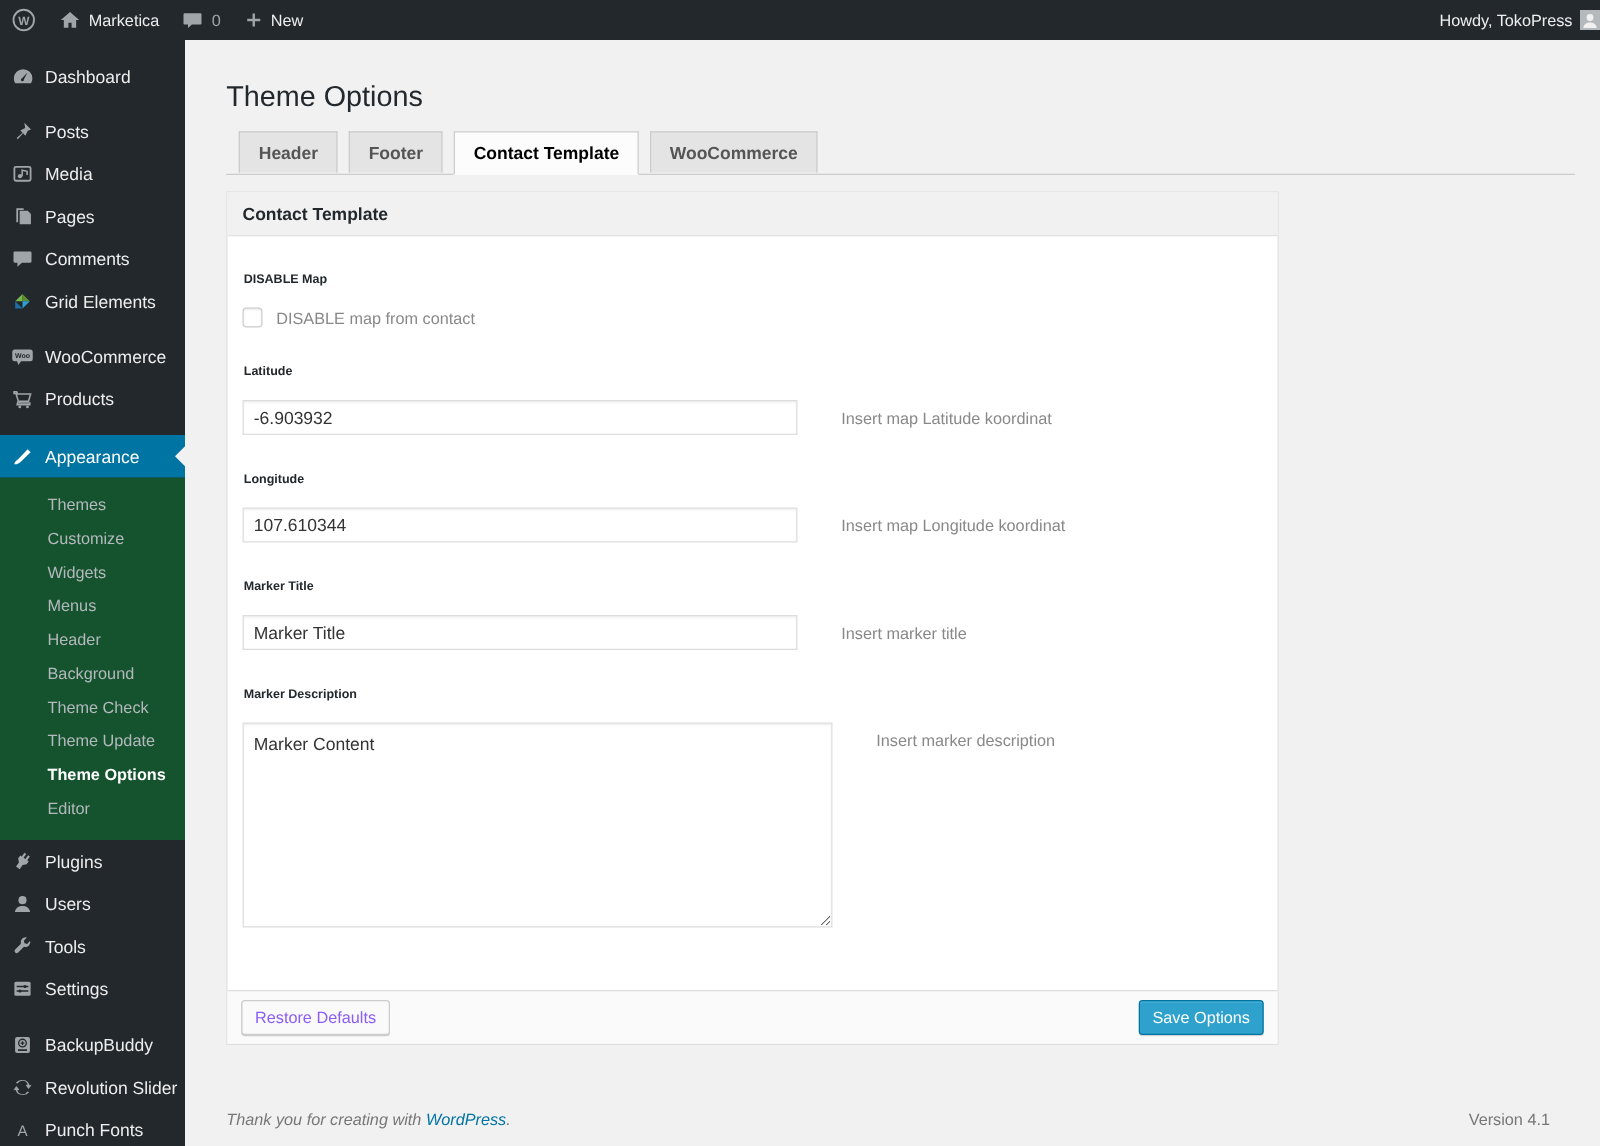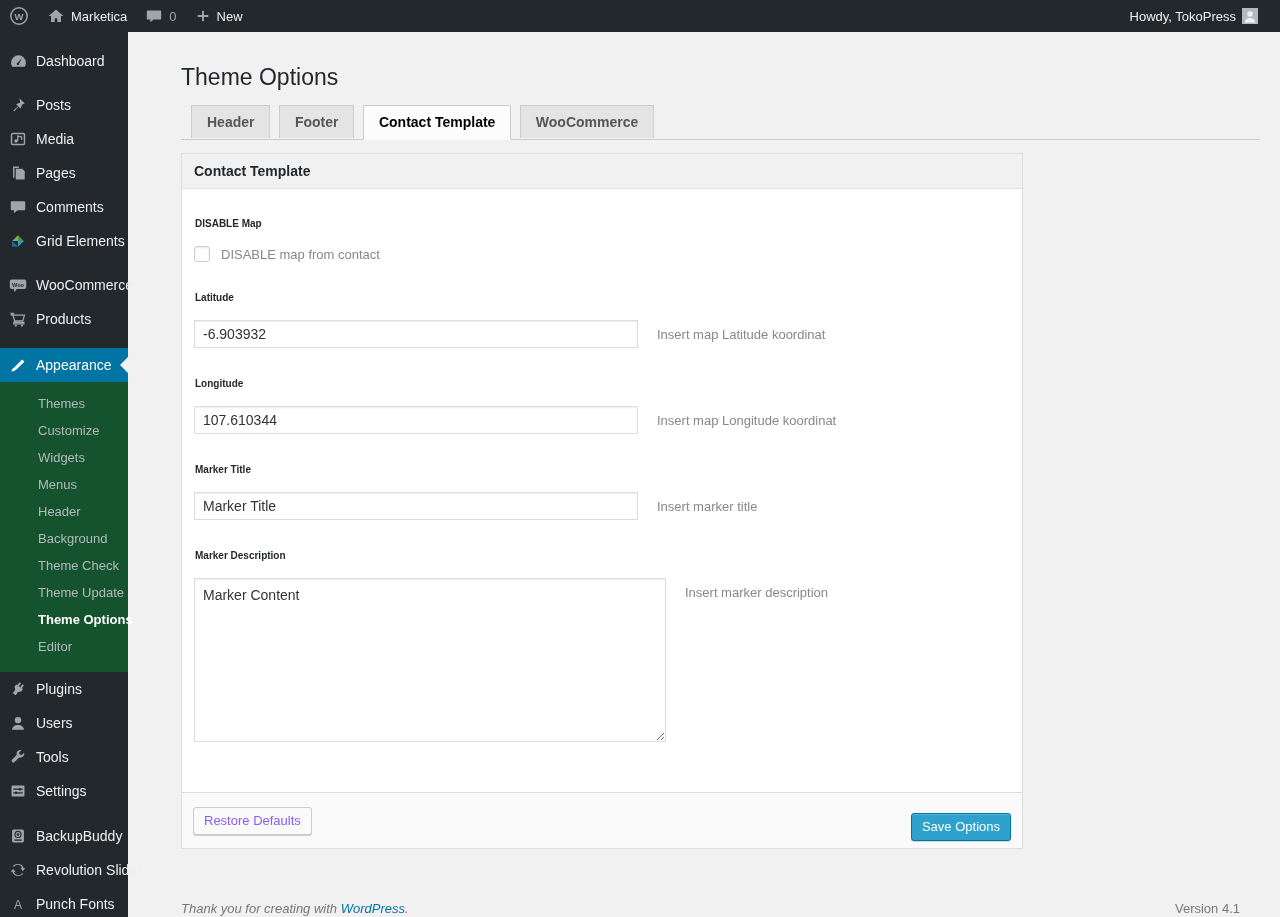--- a/index.html
+++ b/index.html
@@ -15,26 +15,26 @@
   .admin-bar {
     position: fixed; top: 0; left: 0; right: 0; height: 32px;
     background: #23282d; color: #eee;
     display: flex; align-items: center; justify-content: space-between;
     font-size: 13px; z-index: 50;
   }
   .ab-left, .ab-right { display: flex; align-items: center; height: 100%; }
   .ab-item { display: flex; align-items: center; gap: 6px; padding: 0 9px; height: 100%; cursor: pointer; }
   .ab-item svg { display: block; }
   .ab-count { color: #a0a5aa; }
-  .ab-right .ab-item { padding-right: 22px; }
+  .ab-right .ab-item { padding-right: 0; }
   .ab-avatar { width: 16px; height: 16px; display: inline-block; }
 
   
   .sidebar {
-    position: fixed; top: 32px; left: 0; bottom: 0; width: 128px;
+    position: fixed; top: 32px; left: 0; bottom: 0; width: 148px;
     background: #23282d; padding-top: 12px; z-index: 40;
   }
   .menu-item {
     display: flex; align-items: center; height: 34px;
     color: #eee; font-size: 14px; cursor: pointer;
   }
   .menu-item .mi { width: 36px; display: flex; justify-content: center; align-items: center; flex: none; }
   .menu-item .ml { white-space: nowrap; }
   .menu-sep10 { height: 10px; } .menu-sep12 { height: 12px; } .menu-sep11 { height: 11px; }
   .menu-item.current {
@@ -87,21 +87,21 @@
   .field-label { font-size: 10px; font-weight: 700; color: #23282d; margin: 30px 0 0 1px; }
   .field-label.first { margin-top: 13px; }
   .checkbox-row { margin-top: 17px; display: flex; align-items: center; gap: 11px; }
   .checkbox-row input[type=checkbox] {
     appearance: none; -webkit-appearance: none; margin: 0;
     width: 16px; height: 16px; border: 1px solid #ccc; border-radius: 3px;
     background: #fff; box-shadow: inset 0 1px 2px rgba(0,0,0,.08); cursor: pointer;
   }
   .checkbox-label { font-size: 13px; color: #888; }
 
-  .input-row { margin-top: 17px; display: flex; align-items: flex-start; gap: 19px; }
+  .input-row { margin-top: 17px; display: flex; align-items: flex-start; gap: 35px; }
   .text-input {
     width: 444px; height: 28px; padding: 2px 8px;
     border: 1px solid #ddd; border-radius: 0;
     font-family: "Liberation Sans", sans-serif; font-size: 14px; color: #333;
     background: #fff; box-shadow: inset 0 1px 2px rgba(0,0,0,.07); outline: none;
   }
   .textarea-input {
     width: 472px; height: 164px; padding: 8px;
     border: 1px solid #ddd; font-family: "Liberation Sans", sans-serif;
     font-size: 14px; color: #333; background: #fff;
@@ -117,21 +117,20 @@
     height: 28px; padding: 0 10px; font-size: 13px; line-height: 26px;
     border-radius: 3px; cursor: pointer; font-family: "Liberation Sans", sans-serif;
   }
   .button-secondary {
     background: #fafafa; border: 1px solid #ccc; color: #8b5cf6;
     box-shadow: 0 1px 0 #ccc;
   }
   .button-primary {
     background: #2ea2cc; border: 1px solid #0074a2; color: #fff;
     box-shadow: inset 0 1px 0 rgba(120,200,230,.5), 0 1px 0 rgba(0,0,0,.15);
-    margin-top: 13px;
   }
 
   
   .page-footer {
     display: flex; justify-content: space-between; align-items: flex-end;
     padding: 52px 20px 14px 0; font-size: 13px; color: #777;
   }
   .thankyou { font-style: italic; }
   .thankyou a { color: #0074a2; text-decoration: none; font-style: italic; cursor: pointer; }
 </style>

